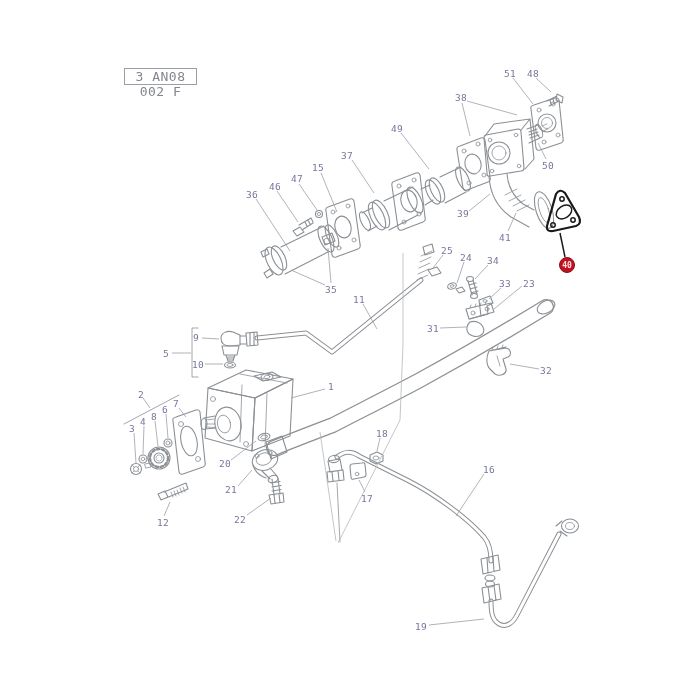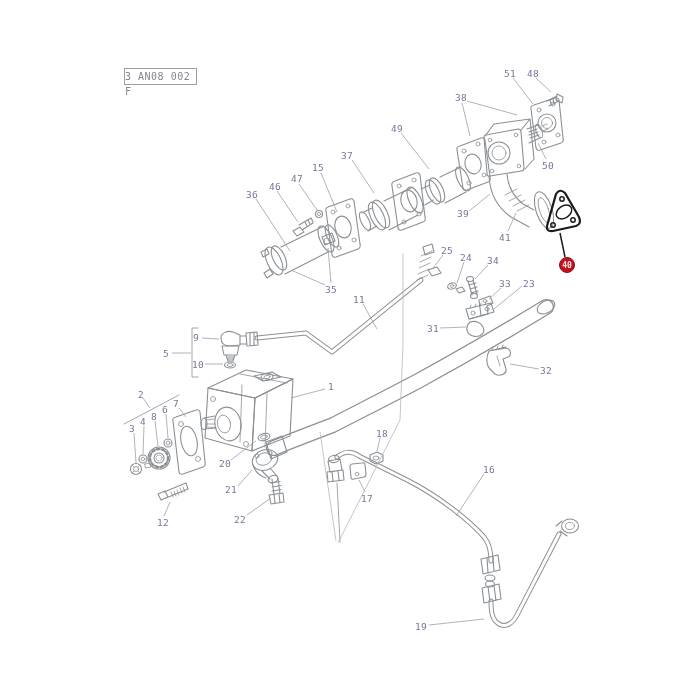--- a/index.html
+++ b/index.html
@@ -1,20 +1,20 @@
 <!DOCTYPE html>
 <html style="--art-line: #8b9095; --panel-line: #b3b7ba; --leader: #9aa0a6; --label-text: #75779b; --highlight-line: #1a1a1a; --badge-fill: #bf1420; --badge-text: #ffe3e3; --ref-border: #9aa0a6; --ref-text: #84868f;"><head>
 <meta charset="utf-8">
 <style>
   html,body{margin:0;padding:0;background:#ffffff;}
   #stage{position:relative;width:700px;height:700px;background:#fff;overflow:hidden;
          font-family:"DejaVu Sans Mono","Liberation Mono",monospace;}
   #ref-box{position:absolute;left:124px;top:68px;width:71px;height:15px;
            border:1px solid var(--ref-border,#9aa0a6);color:var(--ref-text,#84868f);
-           font-size:10px;line-height:15px;letter-spacing:0.5px;
+           font-size:13px;line-height:15px;text-align:center;letter-spacing:0.5px;
            background:#fff;}
   svg{position:absolute;left:0;top:0;}
   svg *{vector-effect:none;}
   .art{fill:none;stroke:var(--art-line,#8b9095);stroke-width:1.1;stroke-linecap:round;stroke-linejoin:round;}
   .artthin{fill:none;stroke:var(--art-line,#8b9095);stroke-width:0.8;stroke-linecap:round;}
   .white{fill:none;stroke:#ffffff;stroke-linecap:round;stroke-linejoin:round;}
   .panel{fill:none;stroke:var(--panel-line,#b3b7ba);stroke-width:0.8;}
   .leader{stroke:var(--leader,#9aa0a6);stroke-width:0.8;}
   .callout-num{font-size:9.5px;fill:var(--label-text,#75779b);letter-spacing:0.4px;}
   .bold{fill:none;stroke:var(--highlight-line,#1a1a1a);stroke-width:2.2;stroke-linejoin:round;stroke-linecap:round;}

